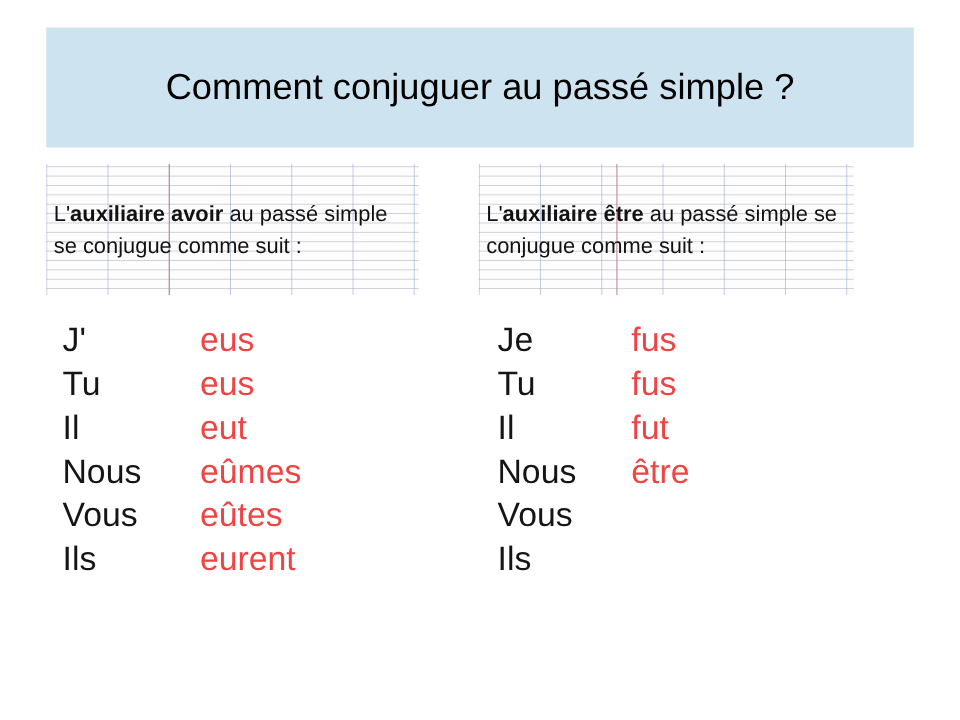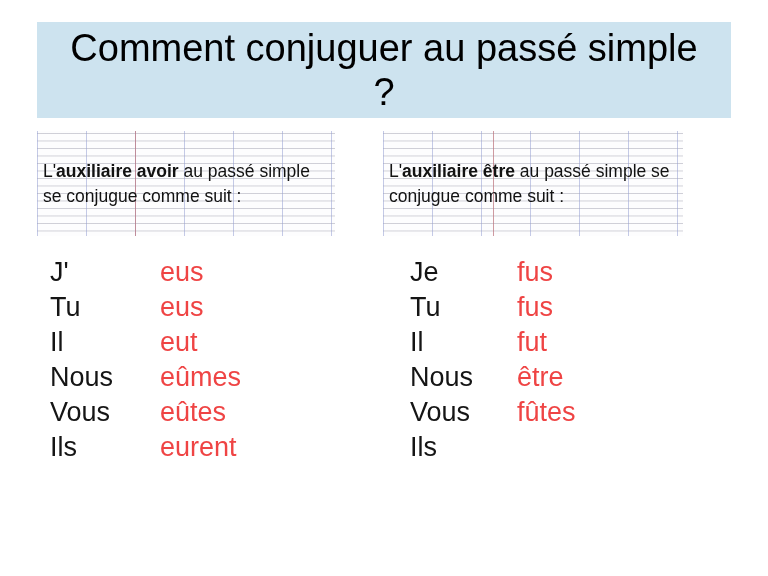--- a/index.html
+++ b/index.html
@@ -22,21 +22,21 @@
     top: 22px;
     width: 694px;
     height: 96px;
     background: #cde3ef;
     display: flex;
     align-items: center;
     justify-content: center;
     text-align: center;
   }
   .title-text {
-    font-size: 38px;
+    font-size: 29px;
     line-height: 44px;
     color: #000000;
     font-weight: normal;
     letter-spacing: 0px;
     padding: 0 20px;
   }
 
   
   .paper {
     position: absolute;
@@ -101,21 +101,21 @@
     font-size: 27px;
     color: #151515;
     white-space: pre;
   }
   .verb {
     font-size: 27px;
     color: #ef4444;
     white-space: pre;
   }
   .conj-left  .pronoun { width: 110px; }
-  .conj-right .pronoun { width: 107px; margin-left: 12px; }
+  .conj-right .pronoun { width: 107px; }
 </style>
 </head>
 <body>
 
 <div class="title-banner">
   <div class="title-text">Comment conjuguer au passé simple ?</div>
 </div>
 
 <div class="paper paper-left">
   <div class="margin-line"></div>
@@ -174,18 +174,17 @@
   <div class="conj-row">
     <span class="pronoun">Il</span>
     <span class="verb">fut</span>
   </div>
   <div class="conj-row">
     <span class="pronoun">Nous</span>
     <span class="verb">être</span>
   </div>
   <div class="conj-row">
     <span class="pronoun">Vous</span>
-    <span class="verb">fûtes</span>
   </div>
   <div class="conj-row">
     <span class="pronoun">Ils</span>
   </div>
 </div>
 
 </body></html>

